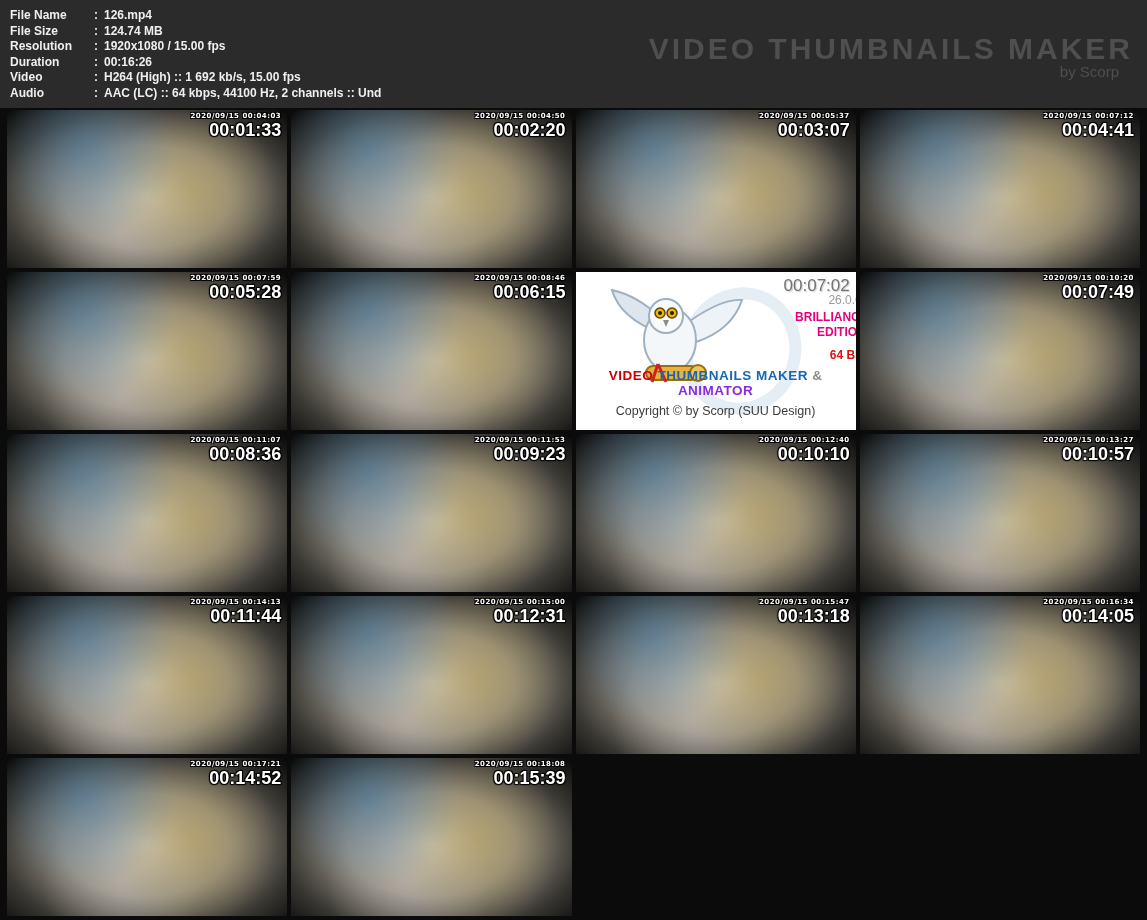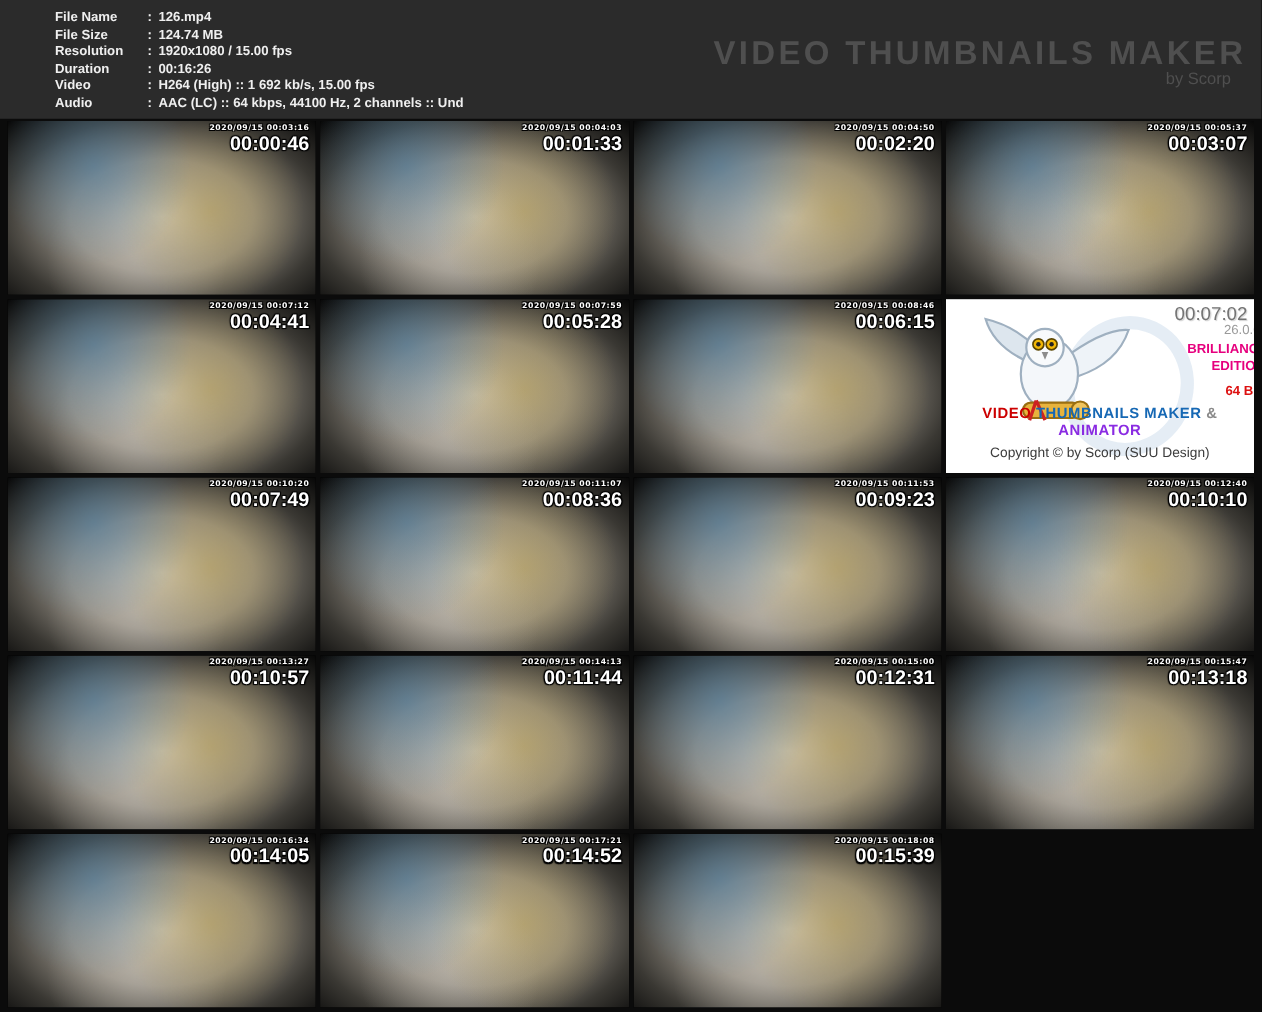--- a/index.html
+++ b/index.html
@@ -1,20 +1,20 @@
 <!DOCTYPE html>
 <html><head>
 <meta charset="utf-8">
 <style>
   * { margin:0; padding:0; box-sizing:border-box; }
   html,body { width:1147px; height:920px; overflow:hidden; background:#0b0b0b;
               font-family:"Liberation Sans", sans-serif; }
 
   
-  .header { position:relative; width:1147px; height:108px; background:#2b2b2b;padding-left:40px; }
+  .header { position:relative; width:1147px; height:108px; background:#2b2b2b; }
   .meta { padding:8px 0 0 10px; }
   .meta-row { display:flex; font-size:12px; font-weight:bold; color:#efefef;
               line-height:15.5px; white-space:pre; }
   .meta-label { display:inline-block; width:84px; }
   .meta-sep { display:inline-block; margin-right:6px; }
   .brand { position:absolute; top:16px; right:14px; text-align:right; }
   .brand-title { font-size:30px; font-weight:bold; letter-spacing:3px; color:#4f4f4f;margin-top:16px; }
   .brand-byline { font-size:15px; color:#4f4f4f; margin-top:-3px; margin-right:14px; }
 
   
@@ -84,25 +84,20 @@
   <div class="brand">
     <div class="brand-title">VIDEO THUMBNAILS MAKER</div>
     <div class="brand-byline">by Scorp</div>
   </div>
 </div>
 
 <div class="grid">
 
   <div class="cell">
     <div class="frame-placeholder"></div>
-    <div class="osd-line">2020/09/15 00:03:16</div>
-    <div class="stamp">00:00:46</div>
-  </div>
-  <div class="cell">
-    <div class="frame-placeholder"></div>
     <div class="osd-line">2020/09/15 00:04:03</div>
     <div class="stamp">00:01:33</div>
   </div>
   <div class="cell">
     <div class="frame-placeholder"></div>
     <div class="osd-line">2020/09/15 00:04:50</div>
     <div class="stamp">00:02:20</div>
   </div>
   <div class="cell">
     <div class="frame-placeholder"></div>

